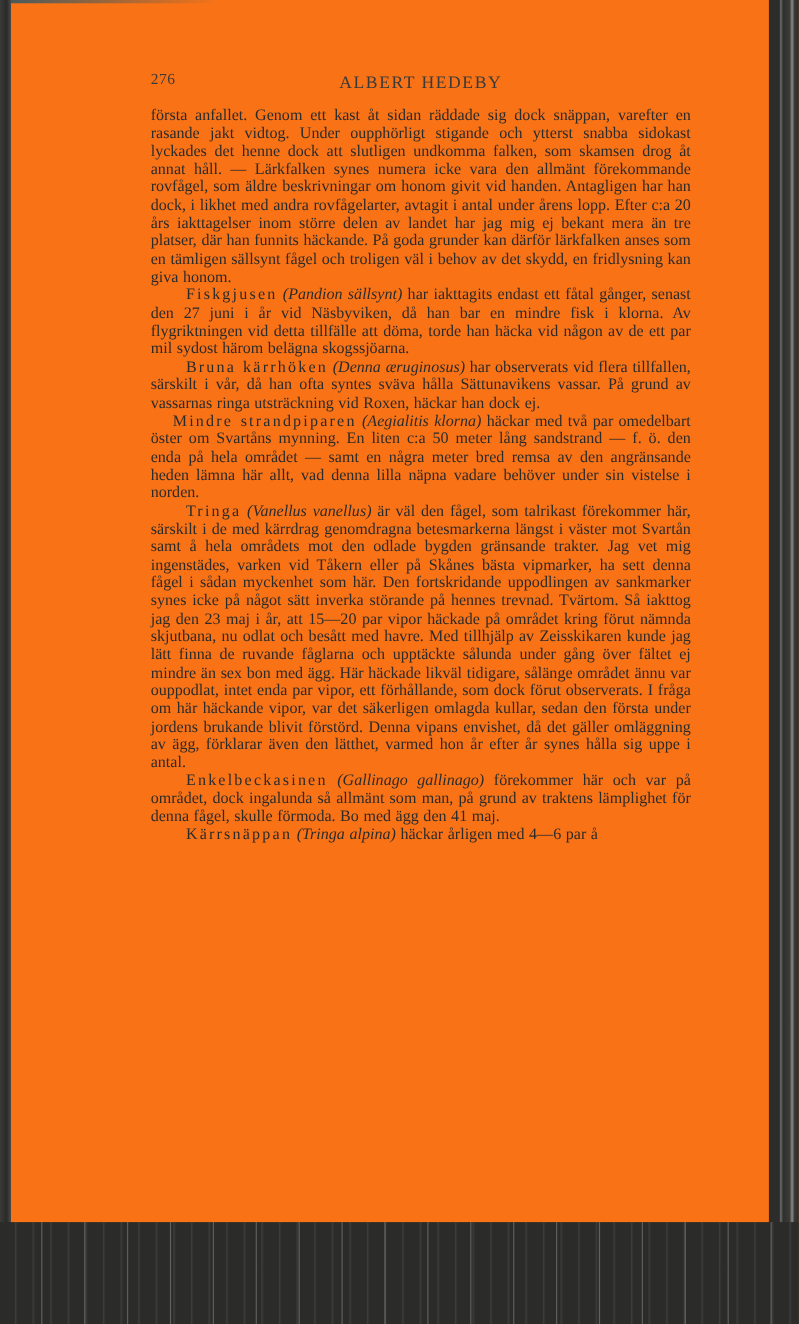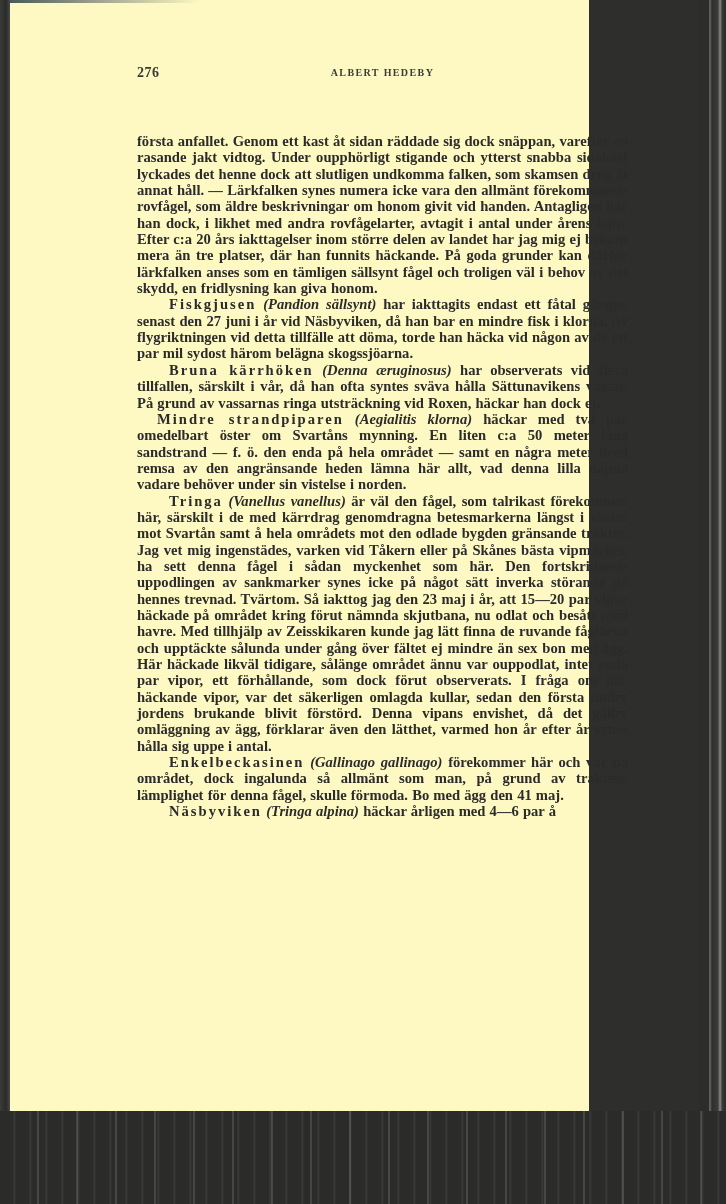--- a/index.html
+++ b/index.html
@@ -22,34 +22,33 @@
       background:
         repeating-linear-gradient(90deg, rgba(255,255,255,0.0) 0px, rgba(255,255,255,0.0) 37px, rgba(200,200,200,0.35) 38px, rgba(255,255,255,0.0) 39px),
         repeating-linear-gradient(90deg, rgba(0,0,0,0) 0px, rgba(0,0,0,0) 13px, rgba(90,90,90,0.35) 14px, rgba(0,0,0,0) 16px),
         #2b2c2a;
     }
     .scan-top-tint {
       position: absolute; left: 10px; top: 0; width: 190px; height: 3px;
       background: linear-gradient(90deg, #4a5a5c, rgba(255,255,255,0));
     }
     .page {
-      position: absolute; left: 10px; top: 0; width: 579px; height: 1111px;
-      background: #fef9c3;
-      font-weight: bold;
+      position: absolute; left: 10px; top: 0; width: 689px; height: 1111px;
+      background: #f97316;
     }
     .running-head {
       position: absolute; left: 137px; top: 65px; width: 491px; height: 18px;
       font-size: 13px; color: #3a3a3a;
     }
     .page-number {
       position: absolute; left: 0; top: 0; letter-spacing: 0.5px; font-size: 14px;
     }
     .running-title {
       position: absolute; left: 0; right: 0; top: 2px; text-align: center;
-      font-size: 10px; letter-spacing: 1.4px; text-transform: uppercase;
+      font-size: 16px; letter-spacing: 1.4px; text-transform: uppercase;
     }
     .body-text {
       position: absolute; left: 137px; top: 97px; width: 491px;
       font-size: 14.6px; line-height: 16.35px; color: #2b2b2b;
       text-align: justify;
       word-spacing: 0.5px;
     }
     .body-text p { margin: 0; text-indent: 32px; }
     .body-text p.cont { text-indent: 0; }
     .body-text p.indent-small { text-indent: 20px; }
@@ -62,21 +61,21 @@
 <div class="scan-left"></div>
 <div class="scan-right"></div>
 <div class="scan-bottom"></div>
 
 <div class="page">
   <div class="running-head" style="left:127px;">
     <span class="page-number">276</span>
     <span class="running-title">ALBERT HEDEBY</span>
   </div>
 
-  <div class="body-text" style="left:127px;margin-top:36px;">
+  <div class="body-text" style="left:127px;">
     <p class="cont">
       <span>första anfallet. Genom ett kast åt sidan räddade sig dock snäppan, varefter en rasande jakt vidtog. Under oupphörligt stigande och ytterst snabba sidokast lyckades det henne dock att slutligen undkomma falken, som skamsen drog åt annat håll. — Lärkfalken synes numera icke vara den allmänt förekommande rovfågel, som äldre beskrivningar om honom givit vid handen. Antagligen har han dock, i likhet med andra rovfågelarter, avtagit i antal under årens lopp. Efter c:a 20 års iakttagelser inom större delen av landet har jag mig ej bekant mera än tre platser, där han funnits häckande. På goda grunder kan därför lärkfalken anses som en tämligen sällsynt fågel och troligen väl i behov av det skydd, en fridlysning kan giva honom.</span>
     </p>
     <p>
       <span class="species">Fiskgjusen</span>
       <span class="latin">(Pandion sällsynt)</span>
       <span>har iakttagits endast ett fåtal gånger, senast den 27 juni i år vid Näsbyviken, då han bar en mindre fisk i klorna. Av flygriktningen vid detta tillfälle att döma, torde han häcka vid någon av de ett par mil sydost härom belägna skogssjöarna.</span>
     </p>
     <p>
       <span class="species">Bruna kärrhöken</span>
@@ -92,19 +91,19 @@
       <span class="species">Tringa</span>
       <span class="latin">(Vanellus vanellus)</span>
       <span>är väl den fågel, som talrikast förekommer här, särskilt i de med kärrdrag genomdragna betesmarkerna längst i väster mot Svartån samt å hela områdets mot den odlade bygden gränsande trakter. Jag vet mig ingenstädes, varken vid Tåkern eller på Skånes bästa vipmarker, ha sett denna fågel i sådan myckenhet som här. Den fortskridande uppodlingen av sankmarker synes icke på något sätt inverka störande på hennes trevnad. Tvärtom. Så iakttog jag den 23 maj i år, att 15—20 par vipor häckade på området kring förut nämnda skjutbana, nu odlat och besått med havre. Med tillhjälp av Zeisskikaren kunde jag lätt finna de ruvande fåglarna och upptäckte sålunda under gång över fältet ej mindre än sex bon med ägg. Här häckade likväl tidigare, sålänge området ännu var ouppodlat, intet enda par vipor, ett förhållande, som dock förut observerats. I fråga om här häckande vipor, var det säkerligen omlagda kullar, sedan den första under jordens brukande blivit förstörd. Denna vipans envishet, då det gäller omläggning av ägg, förklarar även den lätthet, varmed hon år efter år synes hålla sig uppe i antal.</span>
     </p>
     <p>
       <span class="species">Enkelbeckasinen</span>
       <span class="latin">(Gallinago gallinago)</span>
       <span>förekommer här och var på området, dock ingalunda så allmänt som man, på grund av traktens lämplighet för denna fågel, skulle förmoda. Bo med ägg den 41 maj.</span>
     </p>
     <p>
-      <span class="species">Näsbyviken</span>
+      <span class="species">Kärrsnäppan</span>
       <span class="latin">(Tringa alpina)</span>
       <span>häckar årligen med 4—6 par å</span>
     </p>
   </div>
 </div>
 <div class="scan-top-tint"></div>
 
 </body></html>

